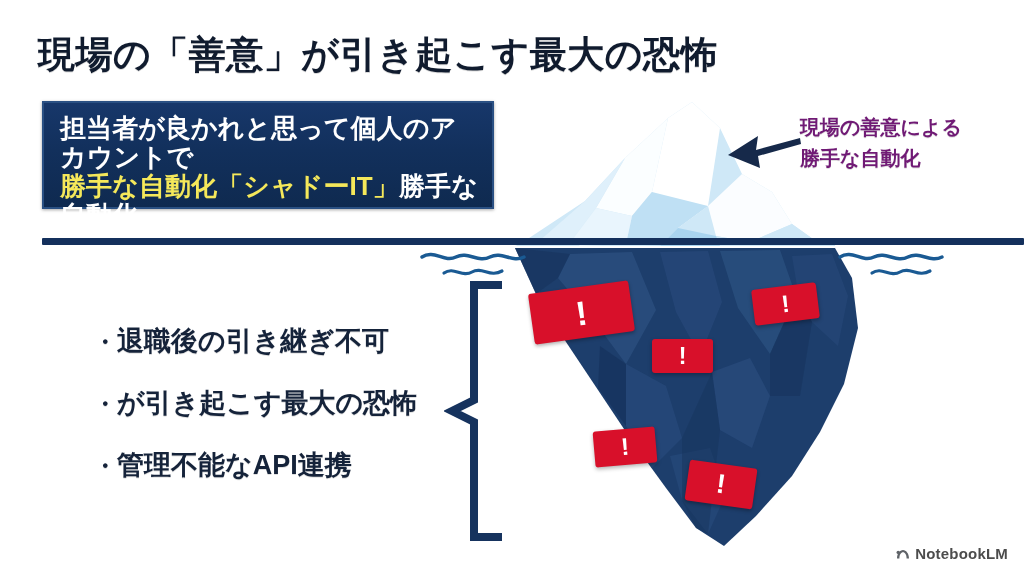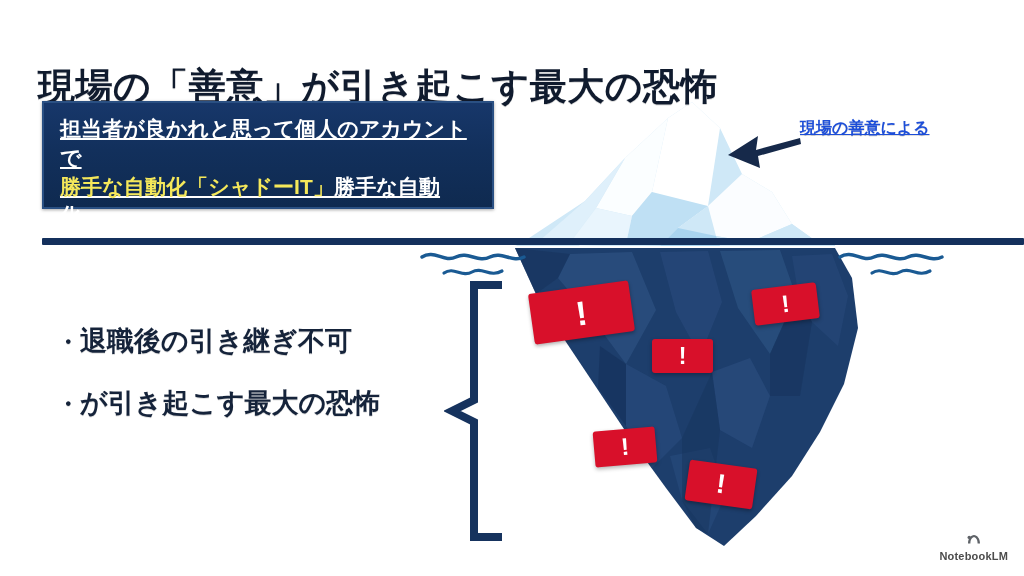--- a/index.html
+++ b/index.html
@@ -12,35 +12,33 @@
     position:relative;
   }
   #slide { position:relative; width:1024px; height:576px; overflow:hidden; background:#fff; }
 
   
   #title {
     position:absolute; left:38px; top:30px;
     font-size:37px; font-weight:700; letter-spacing:0.5px;
     color:#101b2e; white-space:nowrap;
     text-shadow:0 1px 0 rgba(0,0,0,0.15);
-    margin-top:32px;
   }
 
   
   #callout {
     position:absolute; left:42px; top:101px; width:452px; height:108px;
     background:linear-gradient(180deg,#17376a 0%,#12305c 45%,#0f2a50 100%);
     border:2px solid #2a5083;
     box-shadow:0 1px 3px rgba(0,0,0,0.35);
     padding:11px 14px 10px 16px;
   }
   #callout .ctext {
-    font-size:21px; line-height:29px; font-weight:700; color:#ffffff;
+    font-size:26px; line-height:29px; font-weight:700; color:#ffffff;
     letter-spacing:0.1px;
-    text-decoration:underline;
   }
   #callout .hl { color:#f5e85a; }
 
   
   #waterline {
     position:absolute; left:42px; top:238px; width:982px; height:7px;
     background:#14305c; border-radius:1px;
   }
 
   
@@ -49,31 +47,31 @@
 
   
   #bracket { position:absolute; left:444px; top:280px; }
 
   
   #bullets { position:absolute; left:56px; top:328px; width:400px; }
   #bullets .bullet {
     font-size:27px; font-weight:700; color:#15233a;
     line-height:1.0; margin-bottom:35px; white-space:nowrap;
     text-shadow:0 1px 0 rgba(0,0,0,0.12);
+    margin-left:37px;
   }
   #bullets .bullet:last-child { margin-bottom:0; }
   #bullets .dot { font-size:24px; }
 
   
   #annotation {
     position:absolute; left:800px; top:112px;
-    font-size:16px; font-weight:700; line-height:31px; color:#1d4ed8;
+    font-size:20px; font-weight:700; line-height:31px; color:#701a75;
     white-space:nowrap;
     text-shadow:0 1px 0 rgba(0,0,0,0.12);
-    text-decoration:underline;
   }
   #arrow { position:absolute; left:722px; top:130px; }
 
   
   #iceberg { position:absolute; left:420px; top:96px; }
 
   
   .sign {
     position:absolute;
     background:#d8102a;
@@ -83,21 +81,21 @@
   }
   .sign .bang {
     color:#ffffff; font-weight:700; font-family:"Liberation Sans",sans-serif;
     line-height:1; user-select:none;
   }
 
   
   #watermark {
     position:absolute; right:16px; bottom:14px;
     display:flex; align-items:center; gap:5px;
-    color:#4c4c4c; font-size:11px; font-weight:600; letter-spacing:0.2px;flex-direction:column;
+    color:#4c4c4c; font-size:15px; font-weight:600; letter-spacing:0.2px;
   }
   #watermark svg { display:block; }
 
   
   #bottomstrip { position:absolute; left:0; bottom:0; width:1024px; height:6px; background:#ffffff; }
 </style>
 </head>
 <body>
 
 <div id="slide">
@@ -175,34 +173,38 @@
     </div>
   </div>
 
   <div id="arrow">
     <svg width="80" height="44" viewBox="0 0 80 44">
       <path d="M78,8 L34,20 L36,6 L6,25 L38,38 L36,26 L79,14 Z" fill="#16294a"></path>
     </svg>
   </div>
   <div id="annotation">
     <div>現場の善意による</div>
+    <div>勝手な自動化</div>
   </div>
 
   <div id="bracket">
     <svg width="62" height="262" viewBox="0 0 62 262">
       <path d="M54,5 L30,5 L30,120 L8,131 L30,142 L30,257 L54,257" fill="none" stroke="#16335e" stroke-width="8" stroke-linecap="square" stroke-linejoin="miter"></path>
     </svg>
   </div>
 
   <div id="bullets">
     <div class="bullet">
       <span class="dot">・</span><span>退職後の引き継ぎ不可</span>
     </div>
     <div class="bullet">
       <span class="dot">・</span><span>が引き起こす最大の恐怖</span>
+    </div>
+    <div class="bullet">
+      <span class="dot">・</span><span>管理不能なAPI連携</span>
     </div>
   </div>
 
   <div id="watermark">
     <svg width="14" height="12" viewBox="0 0 14 12">
       <path d="M1,10.5 C1,5.5 4,2 7,2 C10,2 13,5.5 13,10.5 L10.6,10.5 C10.6,6.6 8.9,4.3 7,4.3 C5.1,4.3 3.4,6.6 3.4,10.5 Z" fill="#5f6368"></path>
       <circle cx="2.2" cy="4.4" r="1.7" fill="#5f6368"></circle>
     </svg>
     <span>NotebookLM</span>
   </div>

